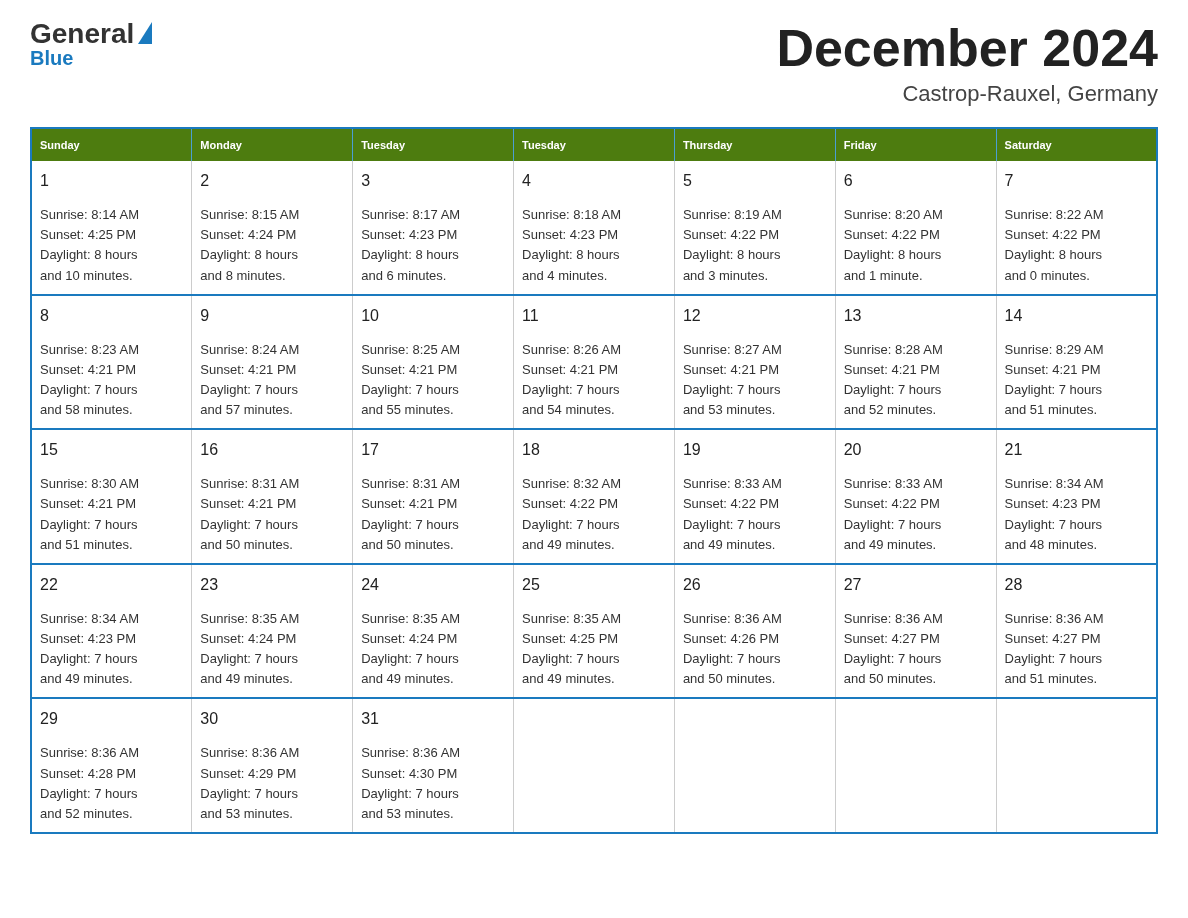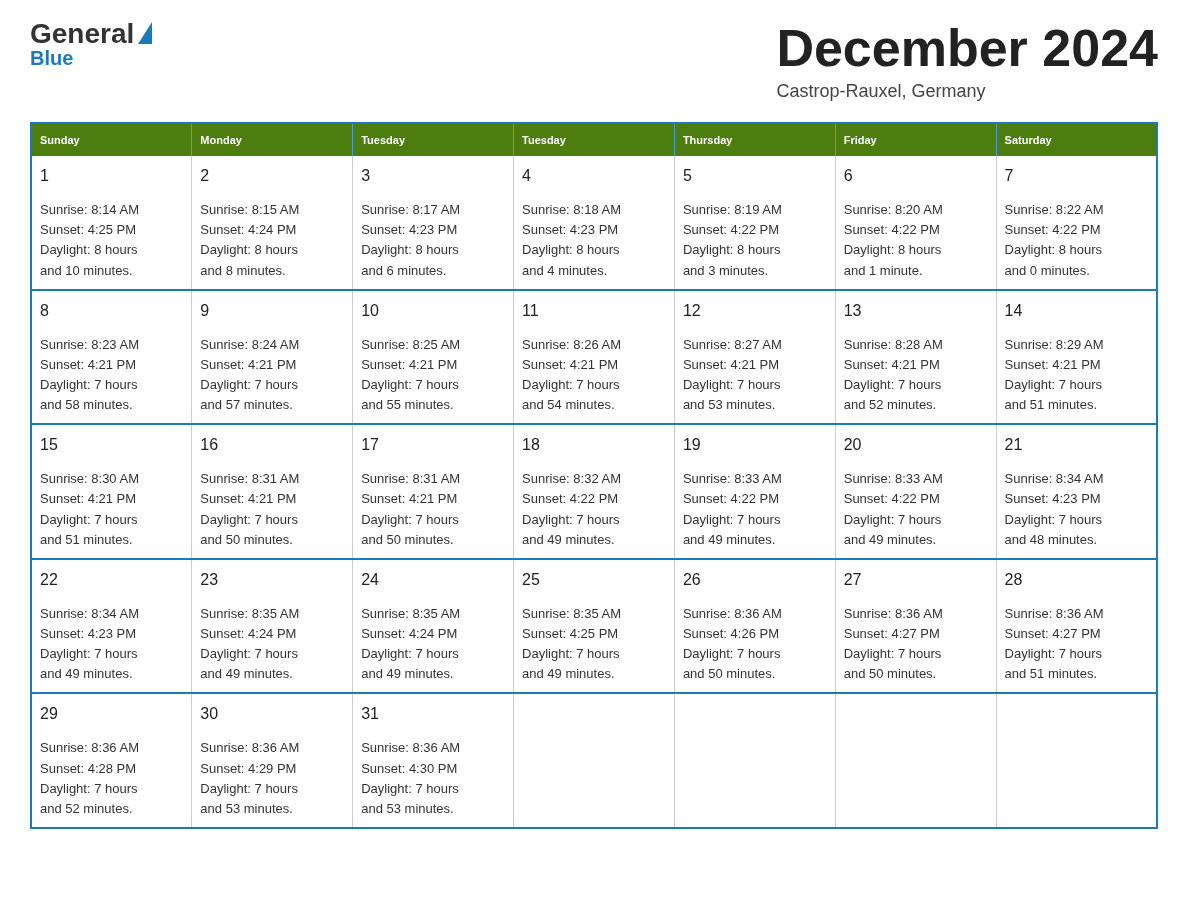--- a/index.html
+++ b/index.html
@@ -43,30 +43,30 @@
       border-bottom: 22px solid #1a7abf;
       margin-left: 4px;
       margin-top: 2px;
       align-self: flex-start;
     }
     .logo-row {
       display: flex;
       align-items: flex-start;
     }
     .title-block {
-      text-align: left;
+      text-align: right;
     }
     .month-title {
       font-size: 52px;
       font-weight: bold;
       color: #222;
       line-height: 1.1;
     }
     .location {
-      font-size: 18px;
+      font-size: 22px;
       color: #444;
       margin-top: 4px;
     }
     .calendar {
       width: 100%;
       border-collapse: collapse;
       border: 2px solid #1a7abf;
     }
     .calendar thead tr th {
       background: #4d7c0f;

